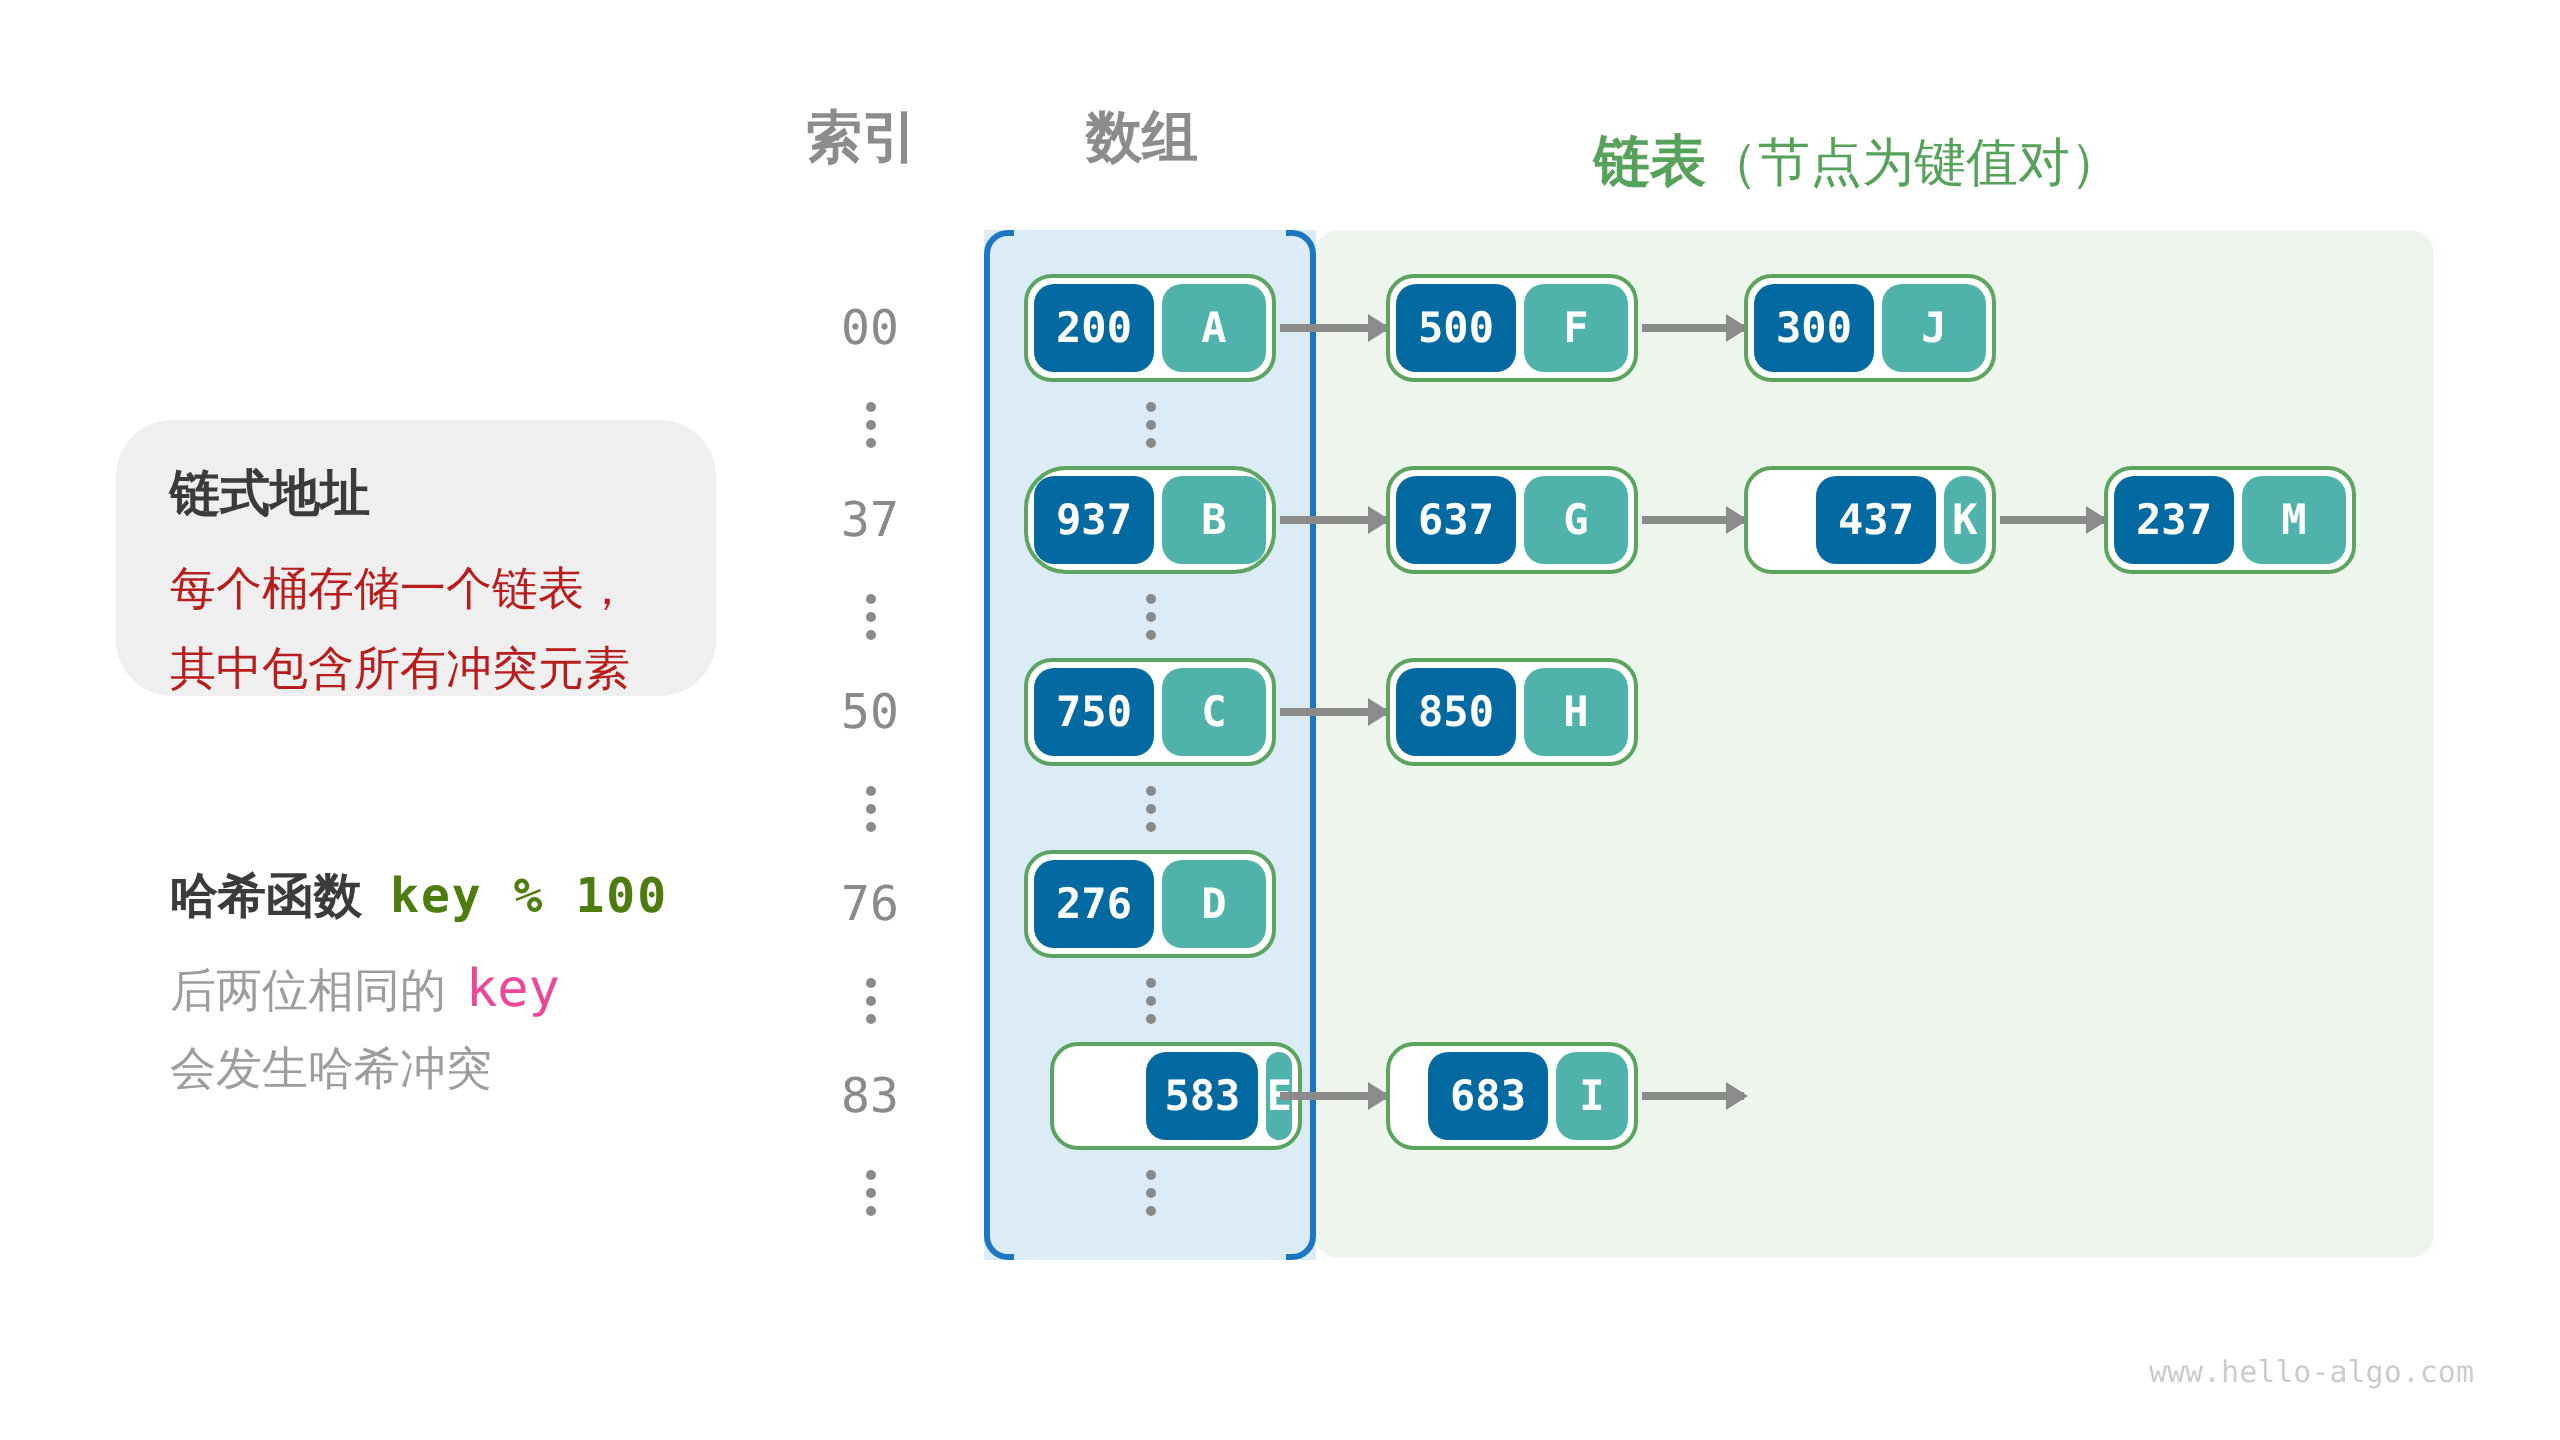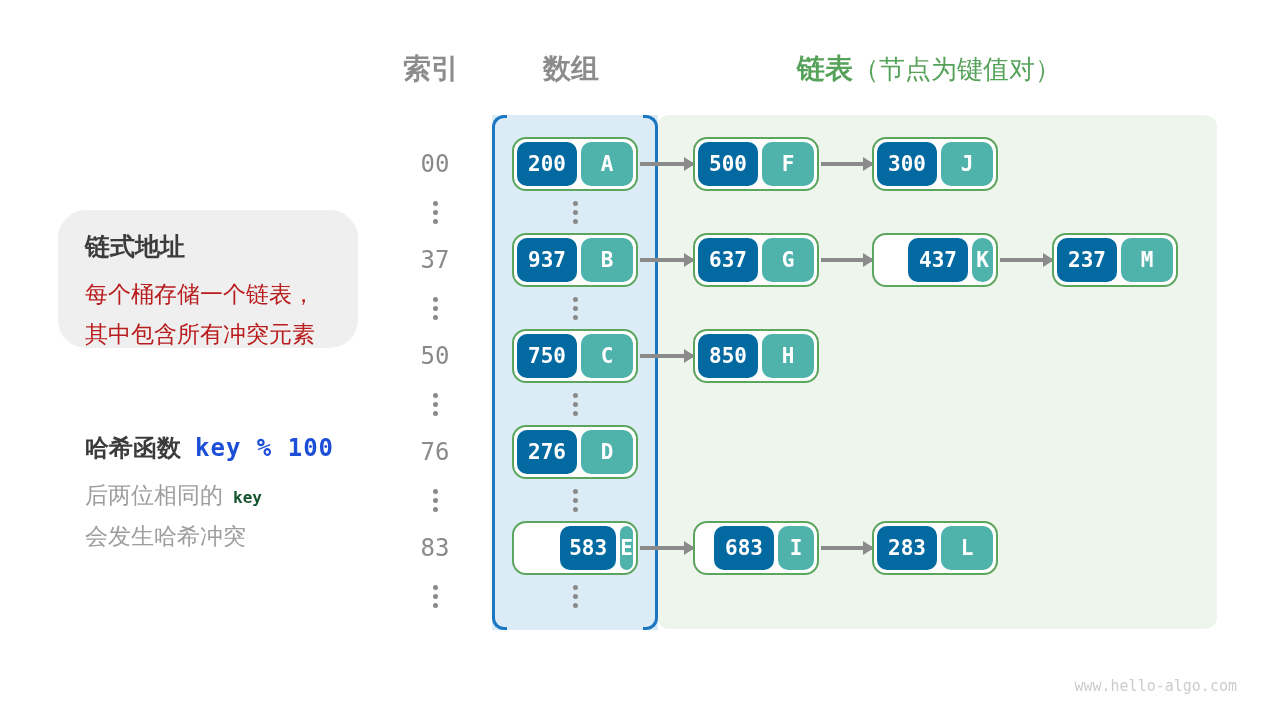--- a/index.html
+++ b/index.html
@@ -7,49 +7,49 @@
     width:1280px;height:720px;position:relative;overflow:hidden;
     background:#ffffff;
     font-family:"Liberation Sans", sans-serif;
   }
 
   
   .col-header{
     position:absolute;top:52px;height:34px;line-height:34px;
     font-size:28px;font-weight:bold;color:#8c8c8c;white-space:nowrap;
   }
-  .col-header.green{color:#57a25b;}
+  .col-header.green{color:#57a25b;margin-top:12px;}
   .header-note{font-size:26px;font-weight:normal;color:#57a25b;}
 
   
   .note-box{
     position:absolute;left:58px;top:210px;width:300px;height:138px;
     background:#efefef;border-radius:28px;box-sizing:border-box;
   }
   .note-box .title{
     position:absolute;left:27px;top:20px;
     font-size:25px;font-weight:bold;color:#3b3b3b;
   }
   .note-box .body{
     position:absolute;left:27px;top:64px;
     font-size:23px;line-height:40px;color:#b91c1c;white-space:nowrap;
   }
 
   .hash-note{position:absolute;left:85px;top:432px;white-space:nowrap;}
   .hash-note .title{font-size:24px;font-weight:bold;color:#3b3b3b;}
   .hash-note .code{
     font-family:"DejaVu Sans Mono", monospace;font-weight:bold;
-    font-size:24px;color:#1d4ed8;margin-left:14px;letter-spacing:1px;
+    font-size:24px;color:#4d7c0f;margin-left:14px;letter-spacing:1px;
   }
   .hash-note .body{
     margin-top:12px;font-size:23px;line-height:39px;color:#9d9d9d;
   }
   .hash-note .body .code2{
     font-family:"DejaVu Sans Mono", monospace;
-    font-size:16px;color:#14532d;margin-left:10px;font-weight:bold;
+    font-size:26px;color:#ec4899;margin-left:10px;
   }
 
   
   .list-bg{
     position:absolute;left:657px;top:115px;width:560px;height:514px;
     background:#eef5ec;border-radius:12px;
   }
   .array-col{
     position:absolute;left:492px;top:115px;width:166px;height:515px;
     background:#dcecf7;
@@ -157,21 +157,21 @@
       <i></i>
       <i></i>
       <i></i>
     </div>
     <div class="dots" style="left: 572px; top: 201px;">
       <i></i>
       <i></i>
       <i></i>
     </div>
     <div class="index-label" style="left: 395px; top: 233px;">37</div>
-    <div class="node" style="left: 512px; top: 233px;">
+    <div class="node" style="left: 512px; top: 233px; border-radius: 21px;">
       <div class="cell key">937</div>
       <div class="cell val">B</div>
     </div>
     <div class="arrow" style="left: 640px; width: 53px; top: 258px;"></div>
     <div class="node" style="left: 693px; top: 233px;">
       <div class="cell key">637</div>
       <div class="cell val">G</div>
     </div>
     <div class="arrow" style="left: 821px; width: 51px; top: 258px;"></div>
     <div class="node" style="left: 872px; top: 233px; padding-left: 34px;">
@@ -222,34 +222,30 @@
       <i></i>
       <i></i>
       <i></i>
     </div>
     <div class="dots" style="left: 572px; top: 489px;">
       <i></i>
       <i></i>
       <i></i>
     </div>
     <div class="index-label" style="left: 395px; top: 521px;">83</div>
-    <div class="node" style="left: 512px; top: 521px; padding-left: 46px;">
+    <div class="node" style="left: 525px; top: 521px; padding-left: 46px;">
       <div class="cell key">583</div>
       <div class="cell val">E</div>
     </div>
     <div class="arrow" style="left: 640px; width: 53px; top: 546px;"></div>
     <div class="node" style="left: 693px; top: 521px; padding-left: 19px;">
       <div class="cell key">683</div>
       <div class="cell val">I</div>
     </div>
     <div class="arrow" style="left: 821px; width: 51px; top: 546px;"></div>
-    <div class="node" style="left: 872px; top: 521px;">
-      <div class="cell key">283</div>
-      <div class="cell val">L</div>
-    </div>
     <div class="dots" style="left: 432px; top: 585px;">
       <i></i>
       <i></i>
       <i></i>
     </div>
     <div class="dots" style="left: 572px; top: 585px;">
       <i></i>
       <i></i>
       <i></i>
     </div>

